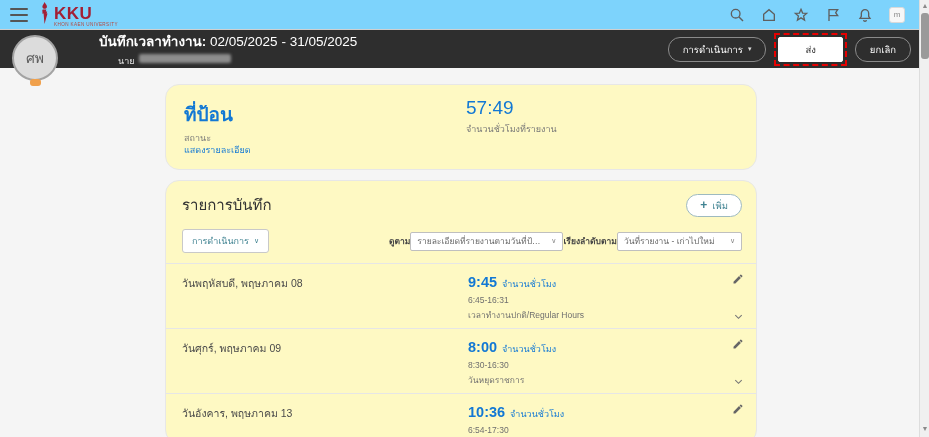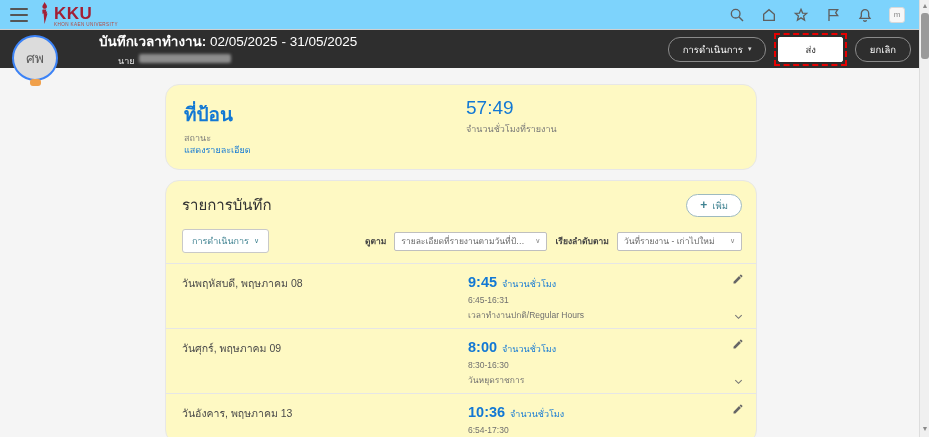--- a/index.html
+++ b/index.html
@@ -30,21 +30,21 @@
     font-size:7px; text-align:center; line-height:12px; cursor:pointer; }
   .sb-up { top:0; }
   .sb-down { bottom:2px; }
   .sb-thumb { position:absolute; left:1px; top:13px; width:8px; height:46px;
     background:#9a9a9a; border-radius:3px; cursor:grab; }
 
   
   .pageheader { height:38px; background:#2e2e2e; position:relative; z-index:2;
     display:flex; align-items:center; padding-left:74px; }
   .avatar { position:absolute; left:12px; top:5px; width:46px; height:46px;
-    border-radius:50%; background:#dcdcdc; border:2px solid #3b82f6;
+    border-radius:50%; background:#dcdcdc; border:2px solid #a3a3a3;
     display:flex; align-items:center; justify-content:center;
     font-size:14px; color:#5d5d5d; z-index:4; }
   .avatar-badge { position:absolute; left:30px; top:49px; width:11px; height:7px;
     background:#f0a04b; border-radius:3px; z-index:5; }
   .ph-titles { color:#fff; }
   .ph-title-line { font-size:13.5px; }
   .ph-title-line b { font-weight:bold;margin-left:25px; }
   .ph-sub { display:flex; align-items:flex-start; gap:5px; margin-top:2px;margin-left:44px; }
   .ph-sub-prefix { font-size:9px; color:#e8e8e8; }
   .redacted { width:92px; height:9px; background:#8d8d8d; border-radius:2px; filter:blur(1.5px); }
@@ -75,21 +75,21 @@
   .entries-title { font-size:15px; color:#333; }
   .btn-add { margin-left:auto; background:#fff; border:1px solid #9ebac0; color:#3f8291;
     border-radius:12px; font-size:9.5px; padding:3px 13px; cursor:pointer;
     font-family:inherit; display:flex; align-items:center; gap:5px; }
   .btn-add .plus { font-size:12px; font-weight:bold; line-height:9px; }
   .filter-row { display:flex; align-items:center; padding:2px 14px 10px 16px; gap:8px; }
   .btn-actions { background:#fff; border:1px solid #c9c9c9; color:#3f8291; border-radius:3px;
     font-size:9px; padding:4px 9px; cursor:pointer; font-family:inherit;
     display:flex; align-items:center; gap:5px; }
   .btn-actions .caret { font-size:7px; }
-  .filter-right { margin-left:auto; display:flex; align-items:center; gap:8px; }
+  .filter-right { margin-left:auto; display:flex; align-items:center; }
   .f-label { font-size:8.5px; font-weight:bold; color:#444; }
   .f-select { border:1px solid #bfbfbf; border-radius:2px; background:#fff; height:19px;
     display:flex; align-items:center; padding:0 6px; font-size:8.5px; color:#666;
     cursor:pointer; gap:6px; }
   .f-select .val { white-space:nowrap; overflow:hidden; text-overflow:ellipsis; }
   .f-select-view .val { max-width:128px; }
   .f-select-sort .val { width:100px; }
   .f-select .caret { font-size:7px; color:#888; margin-left:auto; }
 
   .row { display:flex; border-top:1px solid #e6e6e6; padding:9px 12px 6px 16px; min-height:50px; }

